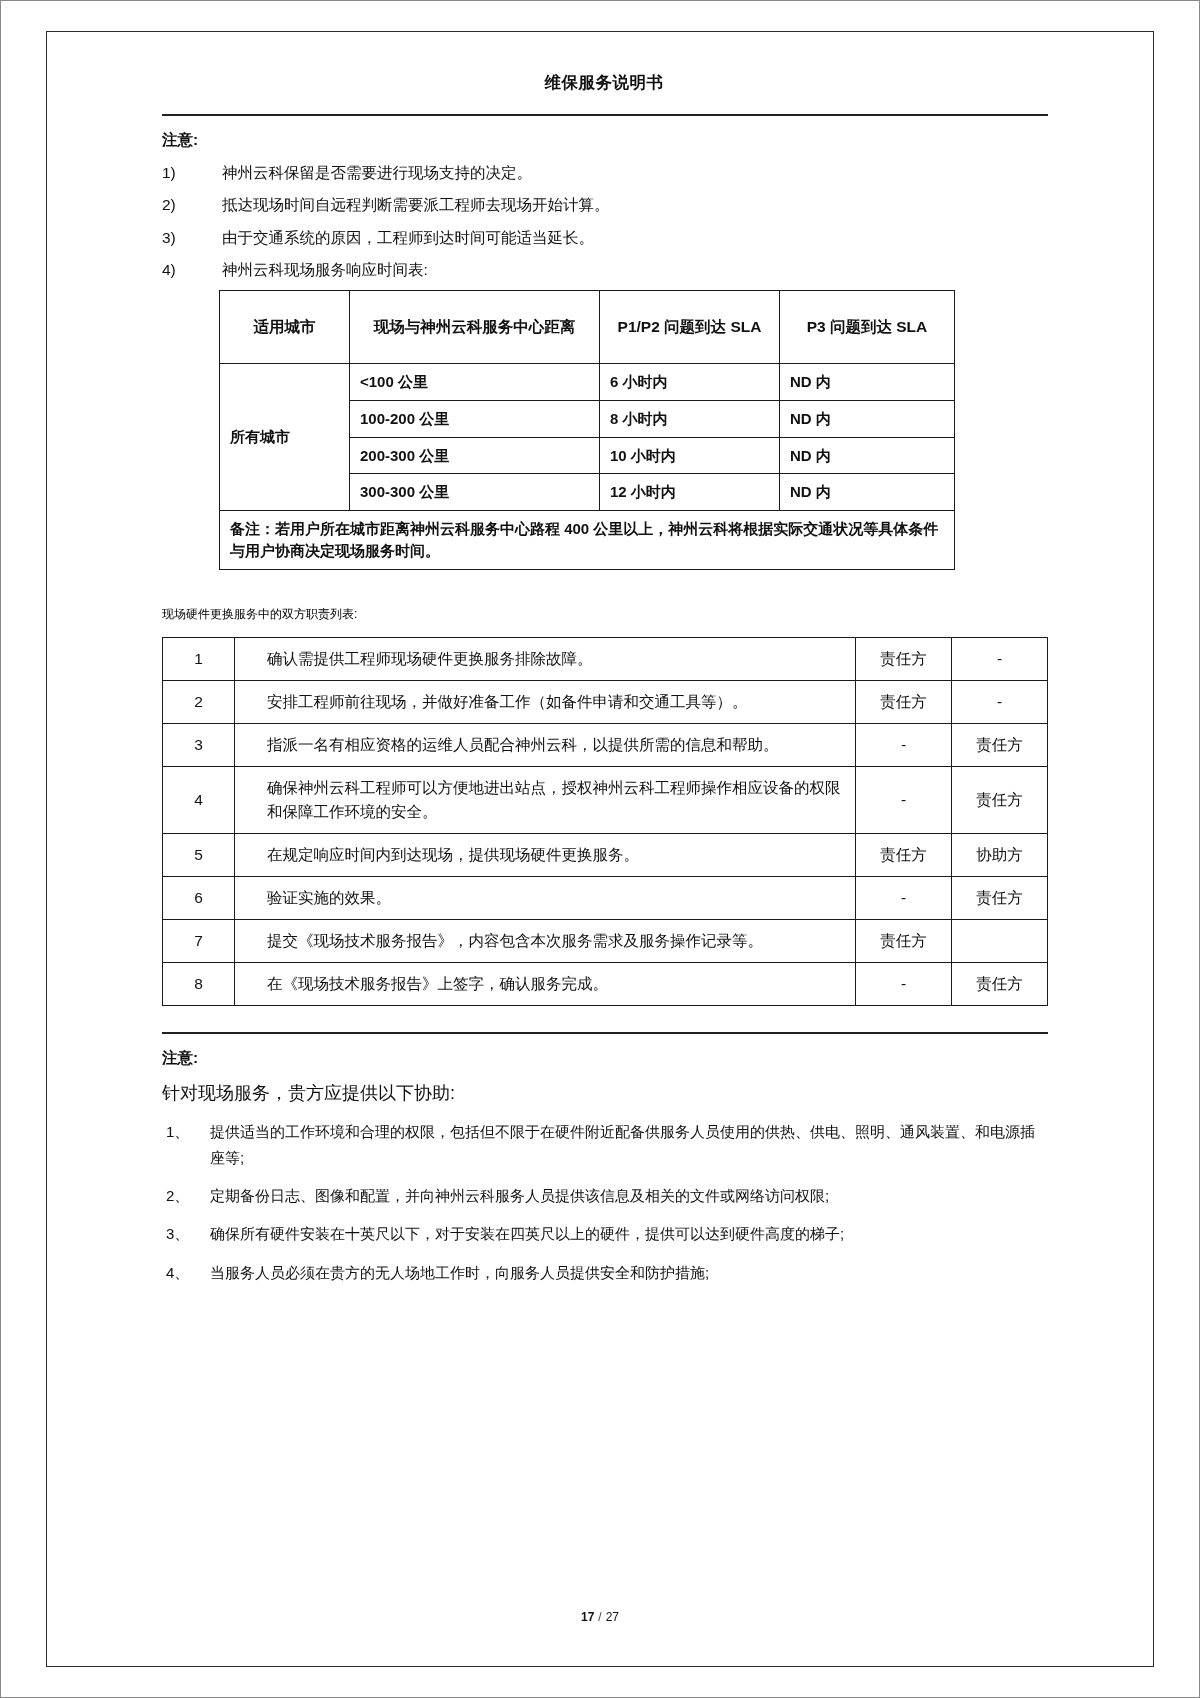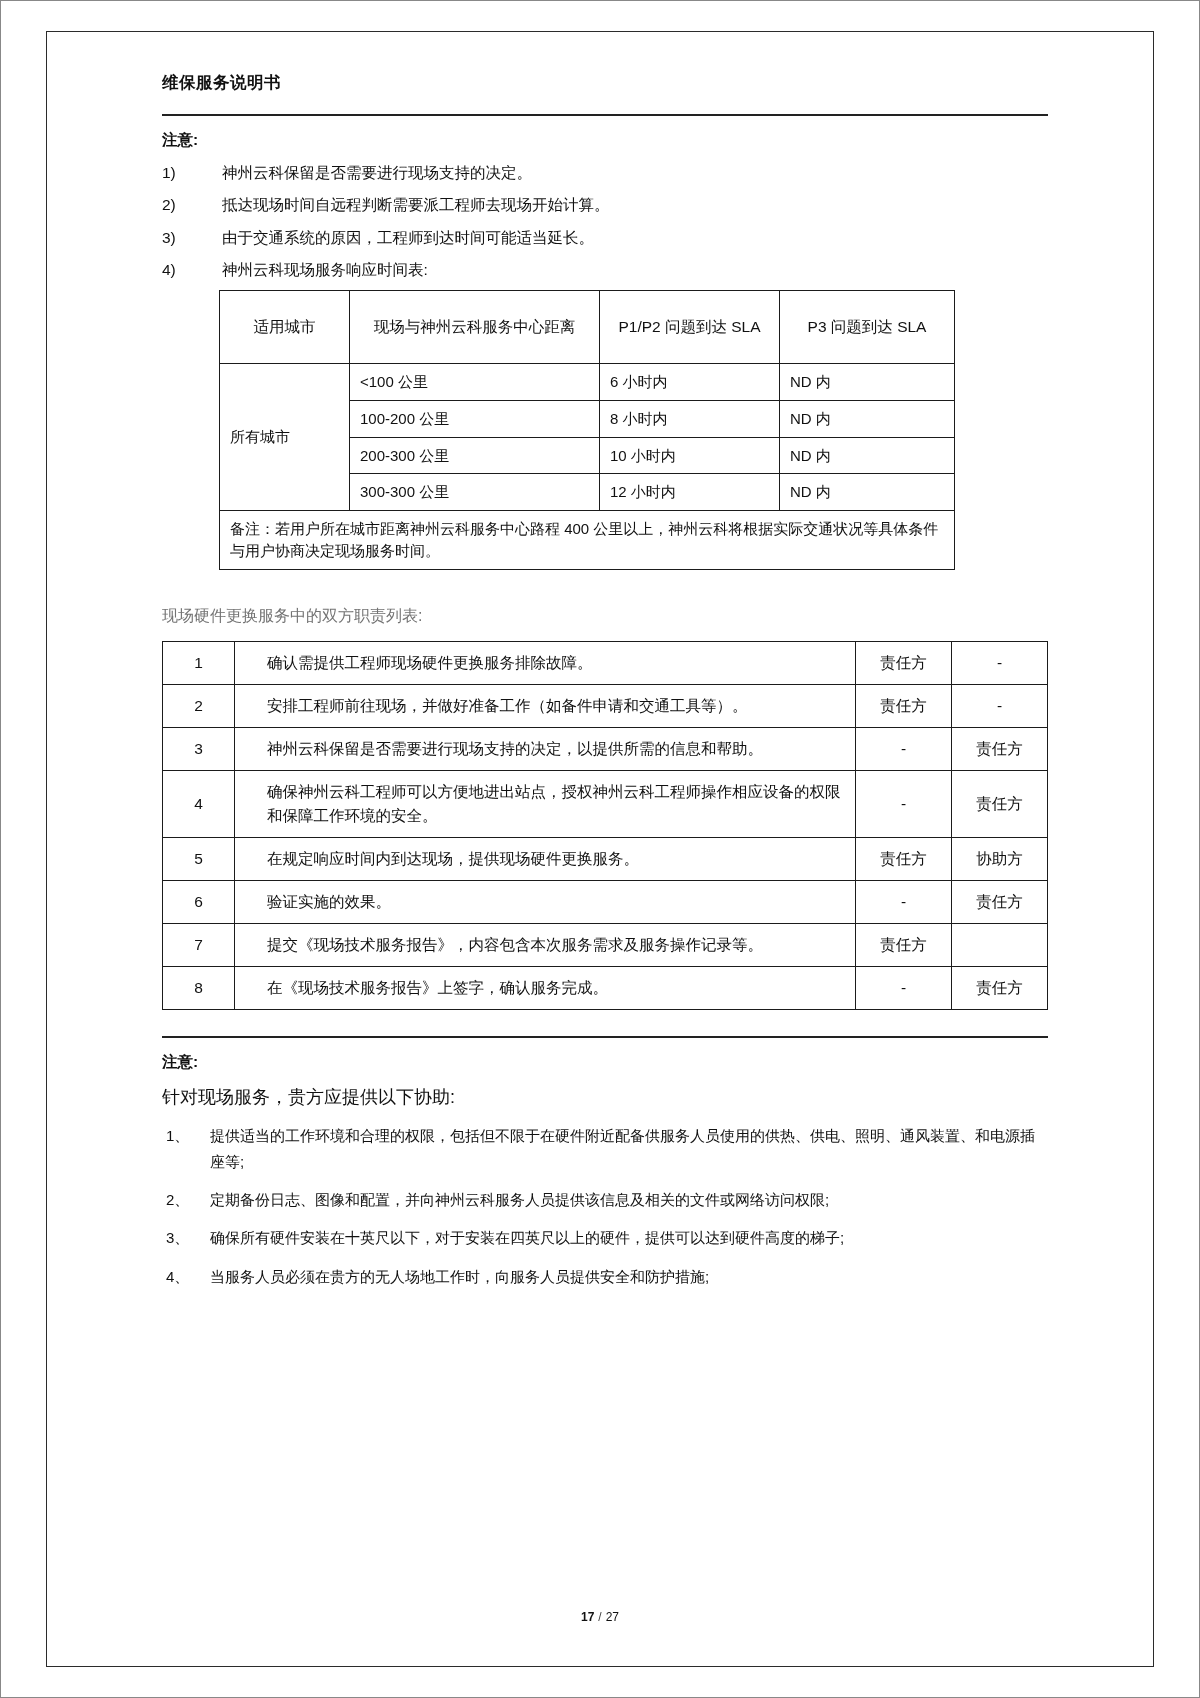--- a/index.html
+++ b/index.html
@@ -27,21 +27,21 @@
     box-sizing: border-box;
   }
   .content {
     position: absolute;
     left: 115px;
     right: 105px;
     top: 40px;
     bottom: 30px;
   }
   .header-title {
-    text-align: left;
+    text-align: center;
     font-size: 16.5px;
     font-weight: bold;
     color: #111;
     letter-spacing: 0.5px;
     padding-right: 2px;
     font-family: Liberation Mono, monospace;
   }
   .rule {
     border: none;
     border-top: 2px solid #222;
@@ -83,21 +83,21 @@
     border-collapse: collapse;
     width: 735px;
     table-layout: fixed;
   }
   table.sla td, table.sla th {
     border: 1px solid #1b1b1b;
     font-size: 15px;
     color: #111;
     padding: 7px 10px;
     vertical-align: middle;
-    font-weight: normal;
+    font-weight: bold;
     line-height: 1.45;
   }
   table.sla th {
     text-align: center;
     font-size: 15.5px;
     height: 58px;
   }
   table.sla th.left-head { text-align: center; }
   td.city {
     text-align: left;
@@ -108,22 +108,22 @@
     line-height: 1.7;
     padding: 8px 10px 10px 10px;
   }
   .p-def {
     margin-left: 57px;
     margin-top: 12px;
     font-size: 15.5px;
     color: #111;
   }
   .section-title {
-    font-size: 16px;
-    color: #737373;
+    font-size: 12px;
+    color: #000000;
     margin-top: 36px;
     margin-bottom: 14px;
   }
 
   
   table.resp {
     border-collapse: collapse;
     width: 100%;
     table-layout: fixed;
   }
@@ -281,21 +281,21 @@
             <td class="who">-</td>
           </tr>
           <tr>
             <td class="no">2</td>
             <td class="act">安排工程师前往现场，并做好准备工作（如备件申请和交通工具等）。</td>
             <td class="who">责任方</td>
             <td class="who">-</td>
           </tr>
           <tr>
             <td class="no">3</td>
-            <td class="act">神州云科保留是否需要进行现场支持的决定，以提供所需的信息和帮助。</td>
+            <td class="act">指派一名有相应资格的运维人员配合神州云科，以提供所需的信息和帮助。</td>
             <td class="who">-</td>
             <td class="who">责任方</td>
           </tr>
           <tr>
             <td class="no">4</td>
             <td class="act">确保神州云科工程师可以方便地进出站点，授权神州云科工程师操作相应设备的权限和保障工作环境的安全。</td>
             <td class="who">-</td>
             <td class="who">责任方</td>
           </tr>
           <tr>

